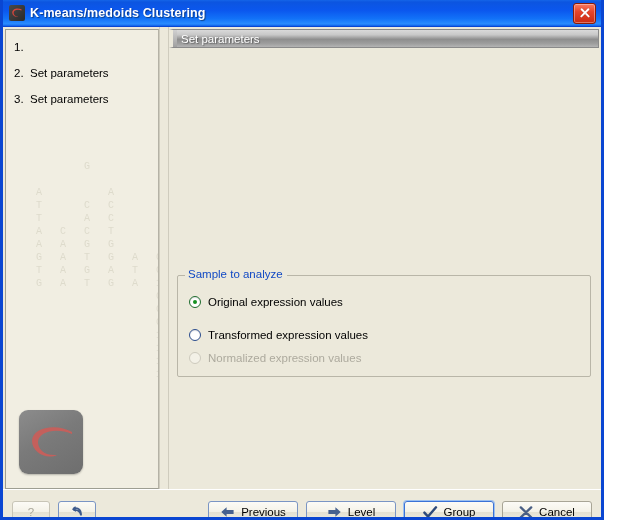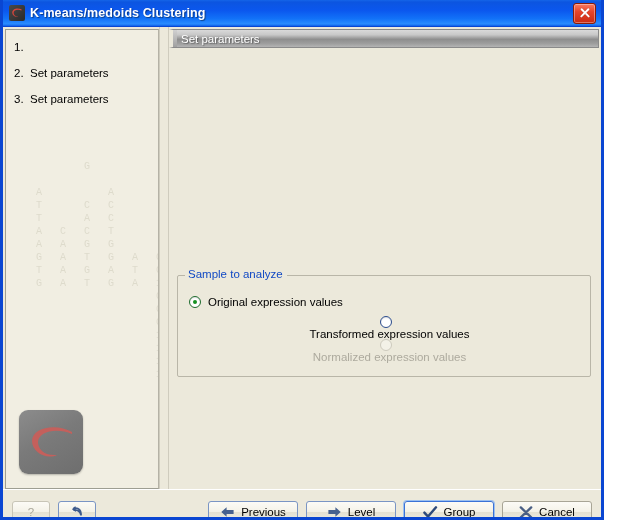--- a/index.html
+++ b/index.html
@@ -219,21 +219,21 @@
   }
   .radio-row {
     display: flex;
     align-items: center;
     height: 17px;
     margin-left: 11px;
     font-size: 11.5px;
     color: #000;
     cursor: pointer;
   }
-  .radio-row.disabled { color: #adaa9e; cursor: default; flex-direction: column; }
+  .radio-row.disabled { color: #adaa9e; cursor: default; }
   .radio {
     width: 12px; height: 12px;
     flex: 0 0 12px;
     margin-right: 7px;
     border-radius: 50%;
     background: #ffffff;
     border: 1.5px solid #2B4C8C;
     box-sizing: border-box;
     position: relative;
     box-shadow: inset 0 1px 1px rgba(0,0,0,.12);
@@ -366,21 +366,21 @@
       <div class="panel-body">
 
 
         <div class="groupbox" style="top:227px; height:100px;">
           <div class="groupbox-legend">Sample to analyze</div>
           <div style="padding-top:17px;text-align:right;">
             <div class="radio-row">
               <span class="radio checked"></span>
               <span>Original expression values</span>
             </div>
-            <div class="radio-row" style="margin-top:6px;flex-direction:column;">
+            <div class="radio-row" style="margin-top:16px;">
               <span class="radio"></span>
               <span>Transformed expression values</span>
             </div>
             <div class="radio-row disabled" style="margin-top:6px;">
               <span class="radio disabled"></span>
               <span>Normalized expression values</span>
             </div>
           </div>
         </div>
 

